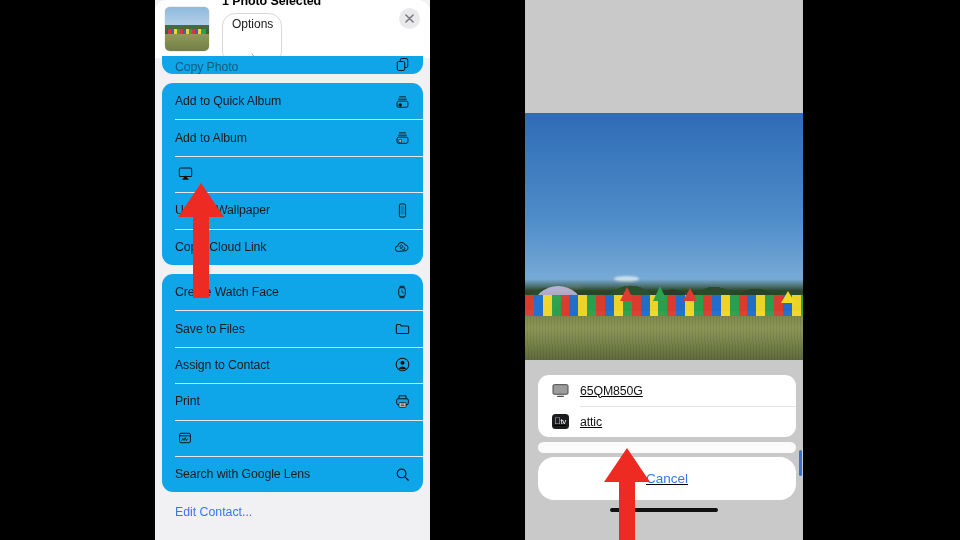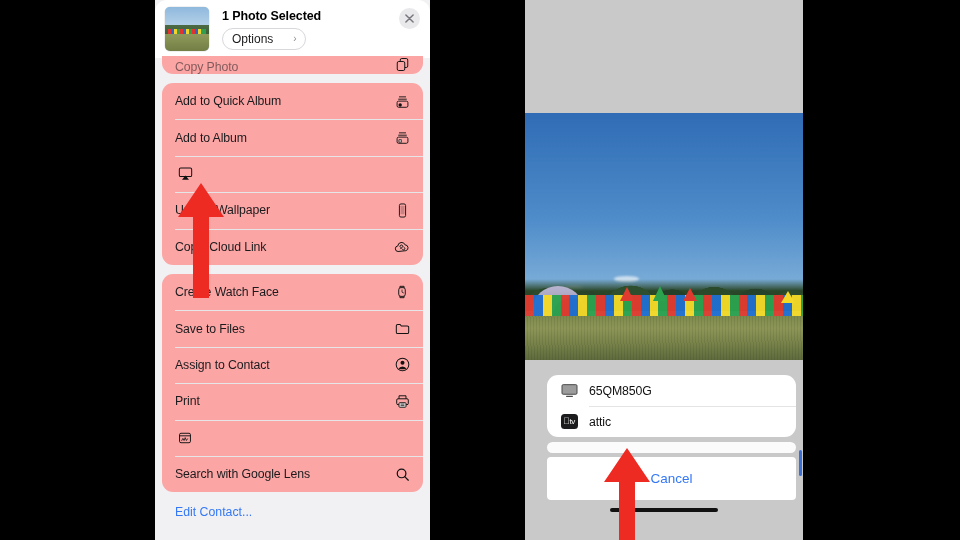--- a/index.html
+++ b/index.html
@@ -38,34 +38,34 @@
   .thumb .grass { position:absolute; left:0; bottom:0; right:0; height:38%;
     background: linear-gradient(#8f9a5a,#737e46); }
 
   .hdr-text { margin-left: 13px; display: flex; flex-direction: column; gap: 5px; }
   .hdr-title { font-size: 12.5px; font-weight: bold; color: #000; letter-spacing: -0.1px; }
   .options-btn {
     align-self: flex-start;
     display: inline-flex; align-items: center; gap: 20px;
     font-size: 12px; color: #1c1c1e;
     background: #ffffff; border: 0.8px solid #d8d8dc;
-    border-radius: 13px; padding: 3px 8px 3px 9px;
+    border-radius: 13px; padding: 3px 8px 3px 9px; flex-direction: column;
   }
   .options-btn .chev { font-size: 10px; color: #8e8e93; line-height: 1; }
 
   .close-btn {
     position: absolute; right: 10px; top: 8px;
     width: 21px; height: 21px; border-radius: 50%;
     background: #e9e9ec; display: flex; align-items: center; justify-content: center;
     font-size: 12px; color: #76767c; font-weight: 500; line-height: 1;
   }
 
   .menu-scroll { position: relative; }
   .group {
-    background: #fca5a5; border-radius: 11px; margin: 0 7px;
+    background: #0ea5e9; border-radius: 11px; margin: 0 7px;
     overflow: hidden;
   }
   .group.first { border-radius: 0 0 11px 11px; margin-top: -2px; }
   .gap { height: 9px; }
   .row {
     height: 36.4px; display: flex; align-items: center;
     padding: 0 11px 0 13px; position: relative;
   }
   .row + .row::before {
     content: ""; position: absolute; left: 13px; right: 0; top: 0;
@@ -135,21 +135,21 @@
     background: linear-gradient(#7d8a4c 0%, #8d9657 28%, #78834a 62%, #5e6a3c 100%);
   }
   .photo .grass::after {
     content: ""; position: absolute; inset: 0;
     background: repeating-linear-gradient(88deg,
       rgba(0,0,0,.14) 0 1px, transparent 1px 3px);
     opacity: .55;
   }
 
   .airplay-sheet {
-    position: absolute; left: 22px; right: 7px; bottom: 40px;
+    position: absolute; left: 13px; right: 7px; bottom: 40px; text-decoration: underline;
   }
   .device-group {
     background: #ffffff; border-radius: 11px; overflow: hidden;
   }
   .device-row {
     height: 31px; display: flex; align-items: center; gap: 10px;
     padding: 0 12px; position: relative;
   }
   .device-row + .device-row::before {
     content: ""; position: absolute; left: 42px; right: 0; top: 0;
@@ -161,21 +161,21 @@
   .appletv-icon {
     width: 17px; height: 15px; border-radius: 3.5px; background: #1c1c1e;
     color: #fff; font-size: 8px; display: flex; align-items: center;
     justify-content: center; letter-spacing: -0.3px;
   }
   .partial-group {
     background: #ffffff; border-radius: 11px; height: 11px;
     margin-top: 5px; opacity: .92;
   }
   .cancel-group {
-    background: #ffffff; border-radius: 4px; height: 43px;
+    background: #ffffff; border-radius: 16px; height: 43px;
     display: flex; align-items: center; justify-content: center;
     margin-top: 4px;
   }
   .cancel-label { font-size: 13.5px; color: #3478f6; }
   .home-bar {
     position: absolute; left: 50%; transform: translateX(-50%);
     bottom: 28px; width: 108px; height: 4px; border-radius: 2px; background: #111;
   }
   .scroll-hint {
     position: absolute; right: 2px; top: 30px; width: 3px; height: 34px;

